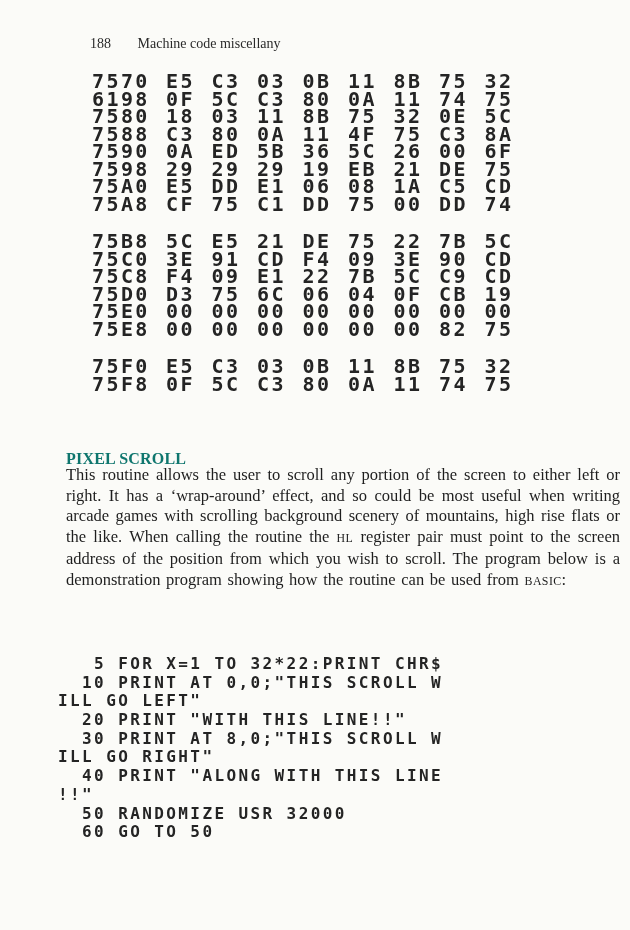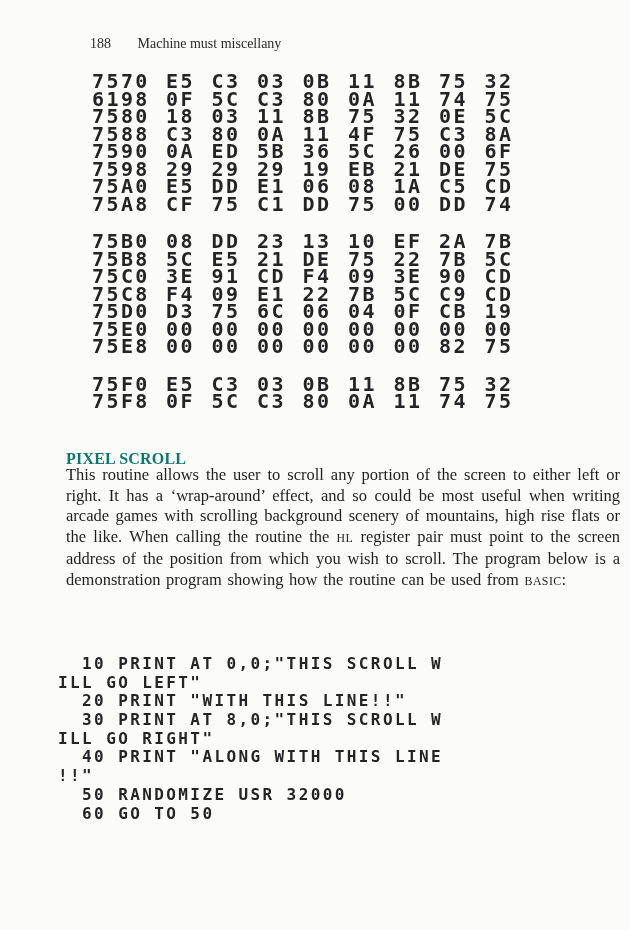--- a/index.html
+++ b/index.html
@@ -113,54 +113,54 @@
     white-space: pre;
   }
 </style>
 </head>
 <body>
 
 <div class="page">
 
   <header class="page-header">
     <span class="pageno">188</span>
-    <span>Machine must miscellany</span>
+    <span>Machine code miscellany</span>
   </header>
 
   <section class="hexdump" id="hexdump">
       <div class="hex-block">
         <div class="hex-row"><span class="addr">7570</span><span class="byte">E5</span><span class="byte">C3</span><span class="byte">03</span><span class="byte">0B</span><span class="byte">11</span><span class="byte">8B</span><span class="byte">75</span><span class="byte">32</span></div>
         <div class="hex-row"><span class="addr">6198</span><span class="byte">0F</span><span class="byte">5C</span><span class="byte">C3</span><span class="byte">80</span><span class="byte">0A</span><span class="byte">11</span><span class="byte">74</span><span class="byte">75</span></div>
         <div class="hex-row"><span class="addr">7580</span><span class="byte">18</span><span class="byte">03</span><span class="byte">11</span><span class="byte">8B</span><span class="byte">75</span><span class="byte">32</span><span class="byte">0E</span><span class="byte">5C</span></div>
         <div class="hex-row"><span class="addr">7588</span><span class="byte">C3</span><span class="byte">80</span><span class="byte">0A</span><span class="byte">11</span><span class="byte">4F</span><span class="byte">75</span><span class="byte">C3</span><span class="byte">8A</span></div>
         <div class="hex-row"><span class="addr">7590</span><span class="byte">0A</span><span class="byte">ED</span><span class="byte">5B</span><span class="byte">36</span><span class="byte">5C</span><span class="byte">26</span><span class="byte">00</span><span class="byte">6F</span></div>
         <div class="hex-row"><span class="addr">7598</span><span class="byte">29</span><span class="byte">29</span><span class="byte">29</span><span class="byte">19</span><span class="byte">EB</span><span class="byte">21</span><span class="byte">DE</span><span class="byte">75</span></div>
         <div class="hex-row"><span class="addr">75A0</span><span class="byte">E5</span><span class="byte">DD</span><span class="byte">E1</span><span class="byte">06</span><span class="byte">08</span><span class="byte">1A</span><span class="byte">C5</span><span class="byte">CD</span></div>
         <div class="hex-row"><span class="addr">75A8</span><span class="byte">CF</span><span class="byte">75</span><span class="byte">C1</span><span class="byte">DD</span><span class="byte">75</span><span class="byte">00</span><span class="byte">DD</span><span class="byte">74</span></div>
       </div>
       <div class="hex-block">
-        <div class="hex-row"><span class="addr">75B0</span><span class="byte">08</span><span class="byte">DD</span><span class="byte">23</span><span class="byte">13</span><span class="byte">10</span><span class="byte">EF</span><span class="byte">2A</span><span class="byte">7B</span></div>
         <div class="hex-row"><span class="addr">75B8</span><span class="byte">5C</span><span class="byte">E5</span><span class="byte">21</span><span class="byte">DE</span><span class="byte">75</span><span class="byte">22</span><span class="byte">7B</span><span class="byte">5C</span></div>
         <div class="hex-row"><span class="addr">75C0</span><span class="byte">3E</span><span class="byte">91</span><span class="byte">CD</span><span class="byte">F4</span><span class="byte">09</span><span class="byte">3E</span><span class="byte">90</span><span class="byte">CD</span></div>
         <div class="hex-row"><span class="addr">75C8</span><span class="byte">F4</span><span class="byte">09</span><span class="byte">E1</span><span class="byte">22</span><span class="byte">7B</span><span class="byte">5C</span><span class="byte">C9</span><span class="byte">CD</span></div>
         <div class="hex-row"><span class="addr">75D0</span><span class="byte">D3</span><span class="byte">75</span><span class="byte">6C</span><span class="byte">06</span><span class="byte">04</span><span class="byte">0F</span><span class="byte">CB</span><span class="byte">19</span></div>
         <div class="hex-row"><span class="addr">75E0</span><span class="byte">00</span><span class="byte">00</span><span class="byte">00</span><span class="byte">00</span><span class="byte">00</span><span class="byte">00</span><span class="byte">00</span><span class="byte">00</span></div>
         <div class="hex-row"><span class="addr">75E8</span><span class="byte">00</span><span class="byte">00</span><span class="byte">00</span><span class="byte">00</span><span class="byte">00</span><span class="byte">00</span><span class="byte">82</span><span class="byte">75</span></div>
       </div>
       <div class="hex-block">
         <div class="hex-row"><span class="addr">75F0</span><span class="byte">E5</span><span class="byte">C3</span><span class="byte">03</span><span class="byte">0B</span><span class="byte">11</span><span class="byte">8B</span><span class="byte">75</span><span class="byte">32</span></div>
         <div class="hex-row"><span class="addr">75F8</span><span class="byte">0F</span><span class="byte">5C</span><span class="byte">C3</span><span class="byte">80</span><span class="byte">0A</span><span class="byte">11</span><span class="byte">74</span><span class="byte">75</span></div>
       </div>
     </section>
 
   <h2 class="section-heading">PIXEL SCROLL</h2>
 
   <p class="body-paragraph"><span>This routine allows the user to scroll any portion of the screen to either left or right. It has a ‘wrap-around’ effect, and so could be most useful when writing arcade games with scrolling background scenery of mountains, high rise flats or the like. When calling the routine the </span><span class="sc">HL</span><span> register pair must point to the screen address of the position from which you wish to scroll. The program below is a demonstration program showing how the routine can be used from </span><span class="sc">BASIC</span><span>:</span></p>
 
   <div class="listing" id="listing">
+      <div class="bline">   5 FOR X=1 TO 32*22:PRINT CHR$</div>
       <div class="bline">  10 PRINT AT 0,0;"THIS SCROLL W</div>
       <div class="bline">ILL GO LEFT"</div>
       <div class="bline">  20 PRINT "WITH THIS LINE!!"</div>
       <div class="bline">  30 PRINT AT 8,0;"THIS SCROLL W</div>
       <div class="bline">ILL GO RIGHT"</div>
       <div class="bline">  40 PRINT "ALONG WITH THIS LINE</div>
       <div class="bline">!!"</div>
       <div class="bline">  50 RANDOMIZE USR 32000</div>
       <div class="bline">  60 GO TO 50</div>
     </div>

